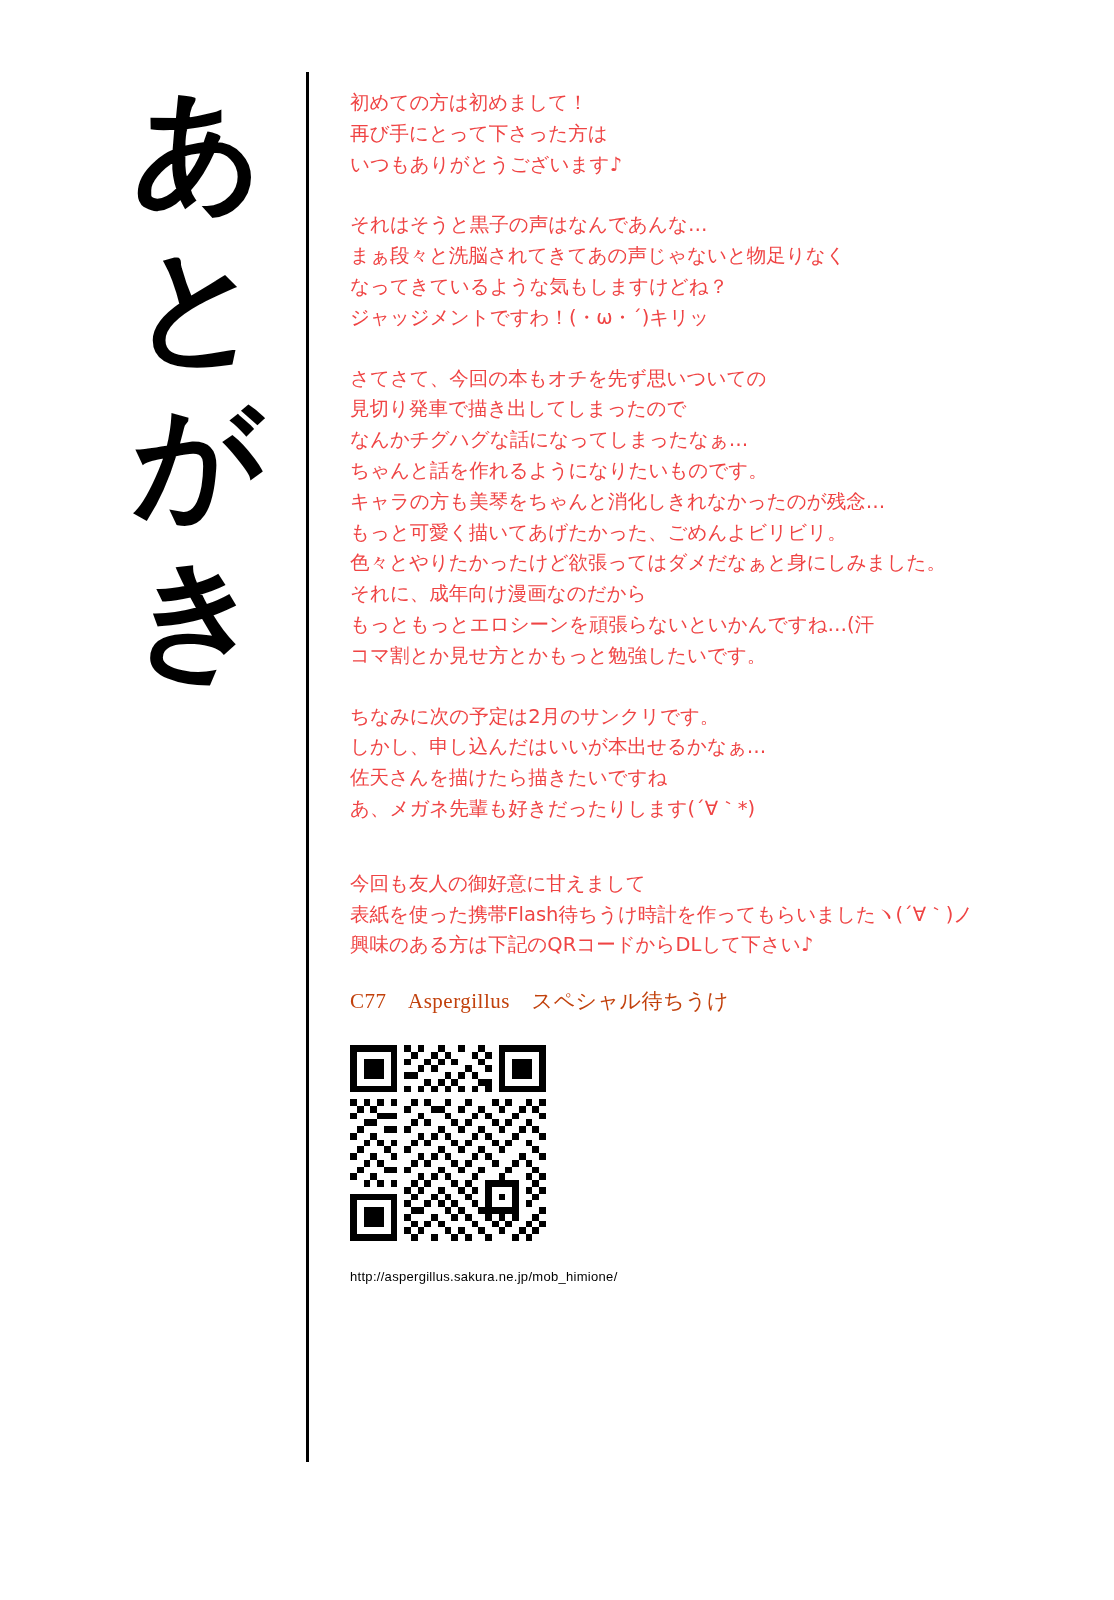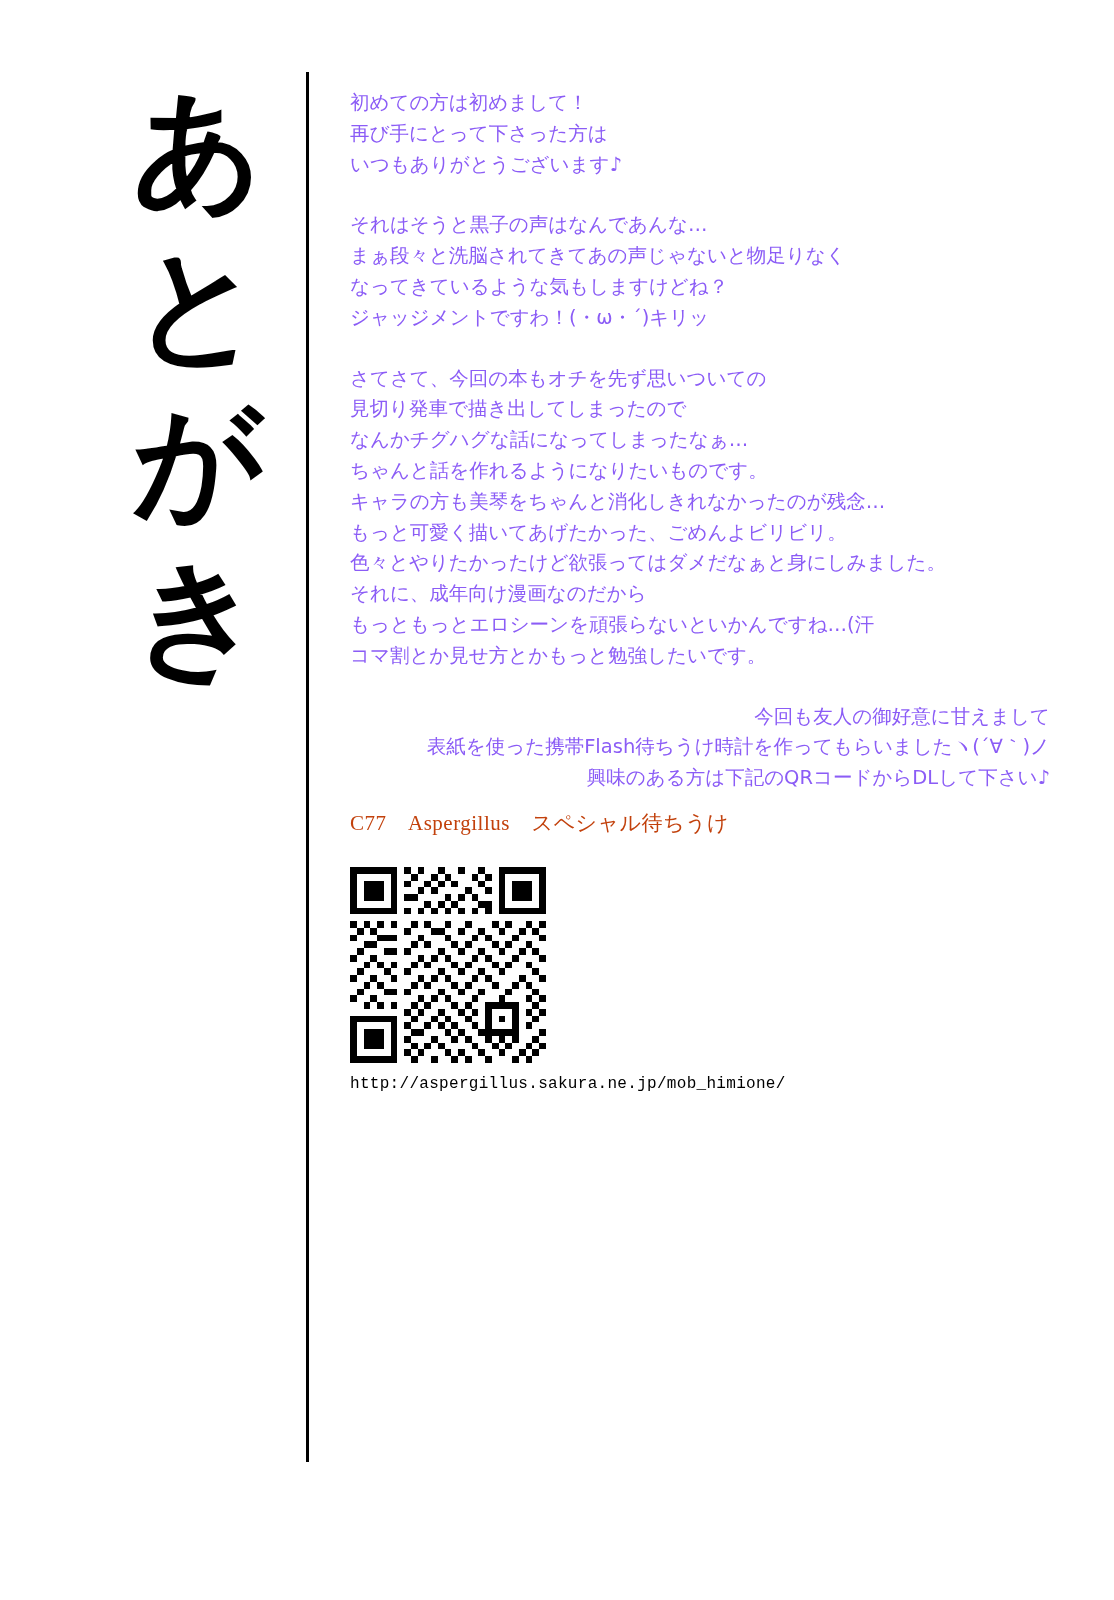--- a/index.html
+++ b/index.html
@@ -48,25 +48,25 @@
   .body-col {
     position: absolute;
     left: 350px;
     top: 88px;
     width: 700px;
   }
   .para {
     font-family: "DejaVu Sans", "Liberation Sans", sans-serif;
     font-size: 19.5px;
     line-height: 1.58;
-    color: #8b5cf6;
+    color: #ef4444;
     margin: 0 0 30px 0;
     white-space: pre-line;
   }
-  .para.tight { margin-bottom: 15px; text-align: right; }
+  .para.tight { margin-bottom: 26px; }
   .gap-lg { margin-bottom: 44px; }
 
   .credit-line {
     font-family: "Liberation Serif", serif;
     font-size: 21px;
     letter-spacing: 0.5px;
     margin: 6px 0 0 0;
     color: #c2410c;
   }
 
@@ -74,23 +74,23 @@
   .qr-wrap {
     margin-top: 30px;
     width: 196px;
     height: 196px;
     background: #fff;
     position: relative;
   }
   .qr-wrap svg { display: block; }
 
   .url-line {
-    font-family: Liberation Mono, monospace;
-    font-size: 16px;
-    margin-top: 12px;
+    font-family: Liberation Sans, sans-serif;
+    font-size: 13px;
+    margin-top: 28px;
     letter-spacing: 0.3px;
   }
 </style>
 </head>
 <body>
 
 <div class="title-col">
   <span>あ</span>
   <span>と</span>
   <span>が</span>
@@ -111,20 +111,24 @@
   <p class="para">さてさて、今回の本もオチを先ず思いついての
 見切り発車で描き出してしまったので
 なんかチグハグな話になってしまったなぁ…
 ちゃんと話を作れるようになりたいものです。
 キャラの方も美琴をちゃんと消化しきれなかったのが残念…
 もっと可愛く描いてあげたかった、ごめんよビリビリ。
 色々とやりたかったけど欲張ってはダメだなぁと身にしみました。
 それに、成年向け漫画なのだから
 もっともっとエロシーンを頑張らないといかんですね…(汗
 コマ割とか見せ方とかもっと勉強したいです。</p>
+  <p class="para gap-lg">ちなみに次の予定は2月のサンクリです。
+しかし、申し込んだはいいが本出せるかなぁ…
+佐天さんを描けたら描きたいですね
+あ、メガネ先輩も好きだったりします(´∀｀*)</p>
   <p class="para tight">今回も友人の御好意に甘えまして
 表紙を使った携帯Flash待ちうけ時計を作ってもらいましたヽ(´∀｀)ノ
 興味のある方は下記のQRコードからDLして下さい♪</p>
 
   <p class="credit-line">C77　Aspergillus　スペシャル待ちうけ</p>
 
   <div class="qr-wrap">
     <svg width="196" height="196" viewBox="0 0 29 29" shape-rendering="crispEdges" aria-hidden="true">
       <rect width="29" height="29" fill="#fff"></rect>
       <g fill="#000">

